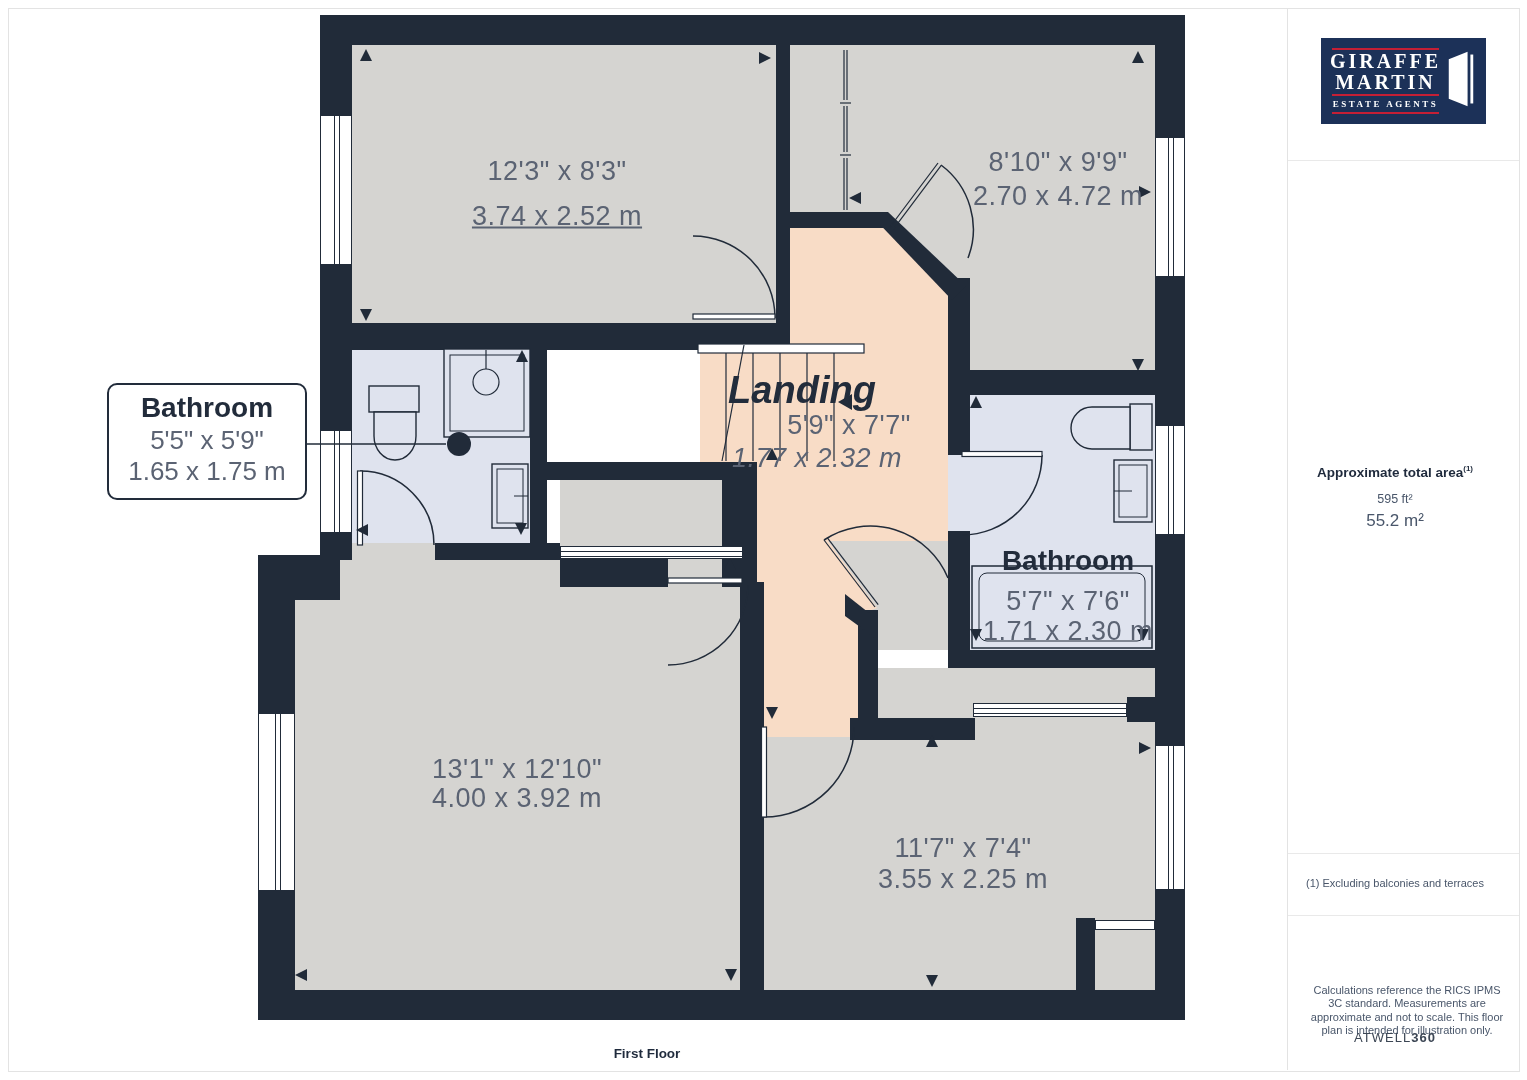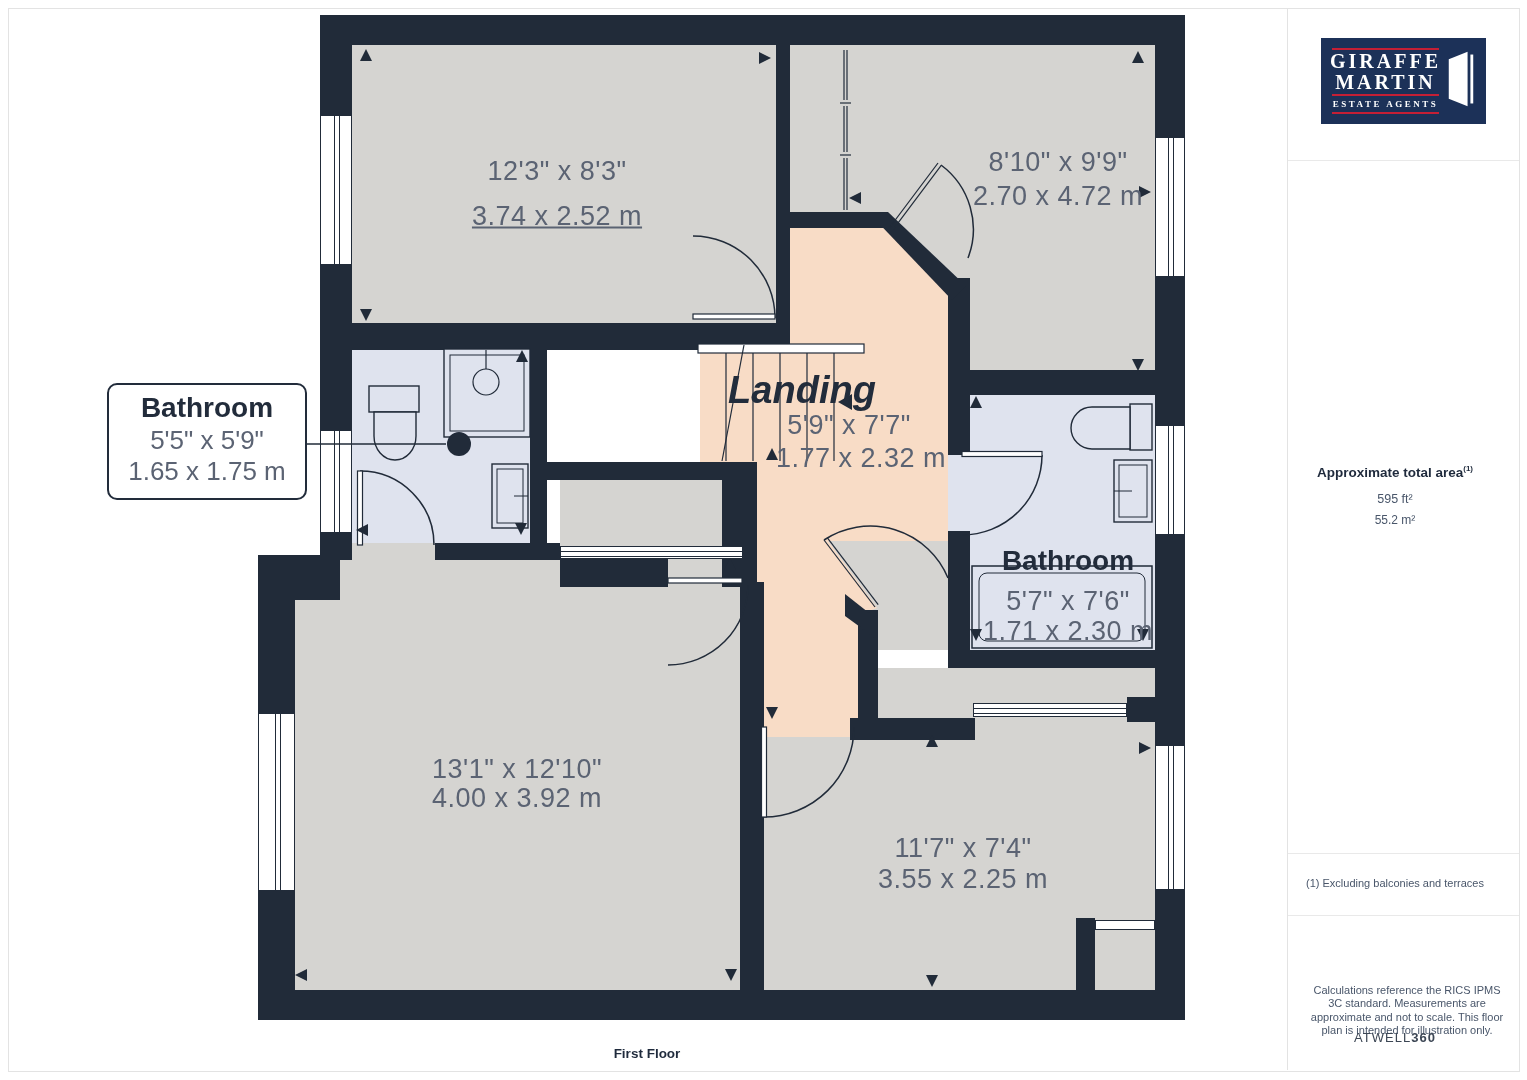--- a/index.html
+++ b/index.html
@@ -215,21 +215,21 @@
   </svg>
 
   <div class="dims" style="left:557px;top:171px;">12'3" x 8'3"</div>
   <div class="dims" style="left:557px;top:216px;text-decoration:underline;">3.74 x 2.52 m</div>
 
   <div class="dims" style="left:1058px;top:162px;">8'10" x 9'9"</div>
   <div class="dims" style="left:1058px;top:196px;">2.70 x 4.72 m</div>
 
   <div class="rtitle" style="left:802px;top:390px;font-size:38px;font-style:italic;">Landing</div>
   <div class="dims" style="left:849px;top:425px;">5'9" x 7'7"</div>
-  <div class="dims" style="left:861px;top:458px;">1.77 x 2.32 m</div>
+  <div class="dims" style="left:817px;top:458px;font-style:italic;">1.77 x 2.32 m</div>
 
   <div class="rtitle" style="left:1068px;top:561px;font-size:28px;">Bathroom</div>
   <div class="dims" style="left:1068px;top:601px;">5'7" x 7'6"</div>
   <div class="dims" style="left:1068px;top:631px;">1.71 x 2.30 m</div>
 
   <div class="dims" style="left:517px;top:769px;">13'1" x 12'10"</div>
   <div class="dims" style="left:517px;top:798px;">4.00 x 3.92 m</div>
 
   <div class="dims" style="left:963px;top:848px;">11'7" x 7'4"</div>
   <div class="dims" style="left:963px;top:879px;">3.55 x 2.25 m</div>
@@ -262,21 +262,21 @@
     <polygon points="4,12 24,4 24,62 4,54" fill="#ffffff"></polygon>
     <rect x="27" y="7" width="3" height="52" fill="#ffffff"></rect>
   </svg>
 </div>
 
 <div class="sb-txt" style="top:464px;">
   <div style="font-size:13.5px;font-weight:bold;color:#1f2a3c;margin-bottom:9px;">
     <span>Approximate total area</span><sup>(1)</sup>
   </div>
   <div style="font-size:12.5px;line-height:21px;">595 ft²</div>
-  <div style="font-size:12px;line-height:21px;">55.2 m²</div>
+  <div style="font-size:17px;line-height:21px;">55.2 m²</div>
 </div>
 
 <div class="sb-txt" style="top:877px;font-size:11px;">(1) Excluding balconies and terraces</div>
 
 <div class="sb-txt" style="top:984px;left:1305px;width:204px;font-size:11px;line-height:13.4px;">Calculations reference the RICS IPMS 3C standard. Measurements are approximate and not to scale. This floor plan is intended for illustration only.</div>
 
 <div class="sb-txt" style="top:1030px;font-size:13px;color:#3c4654;letter-spacing:1px;">
   <span>ATWELL</span><b>360</b>
 </div>
 

